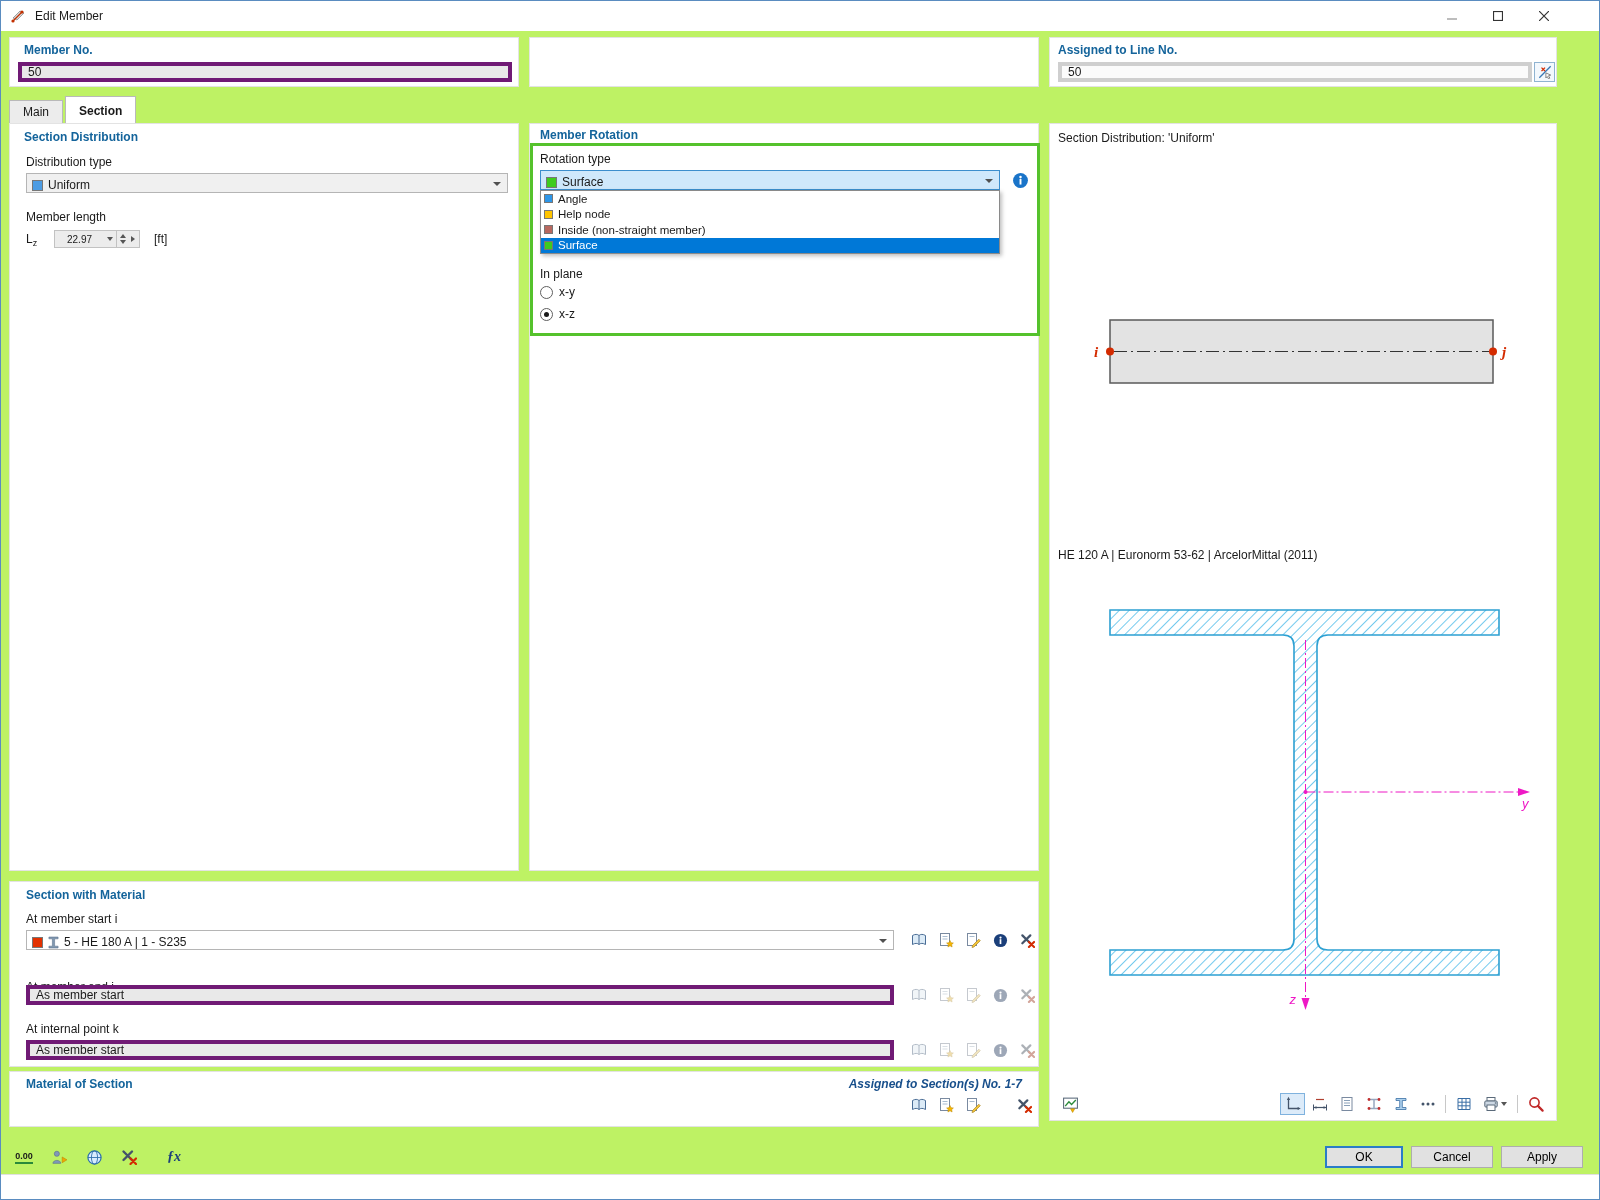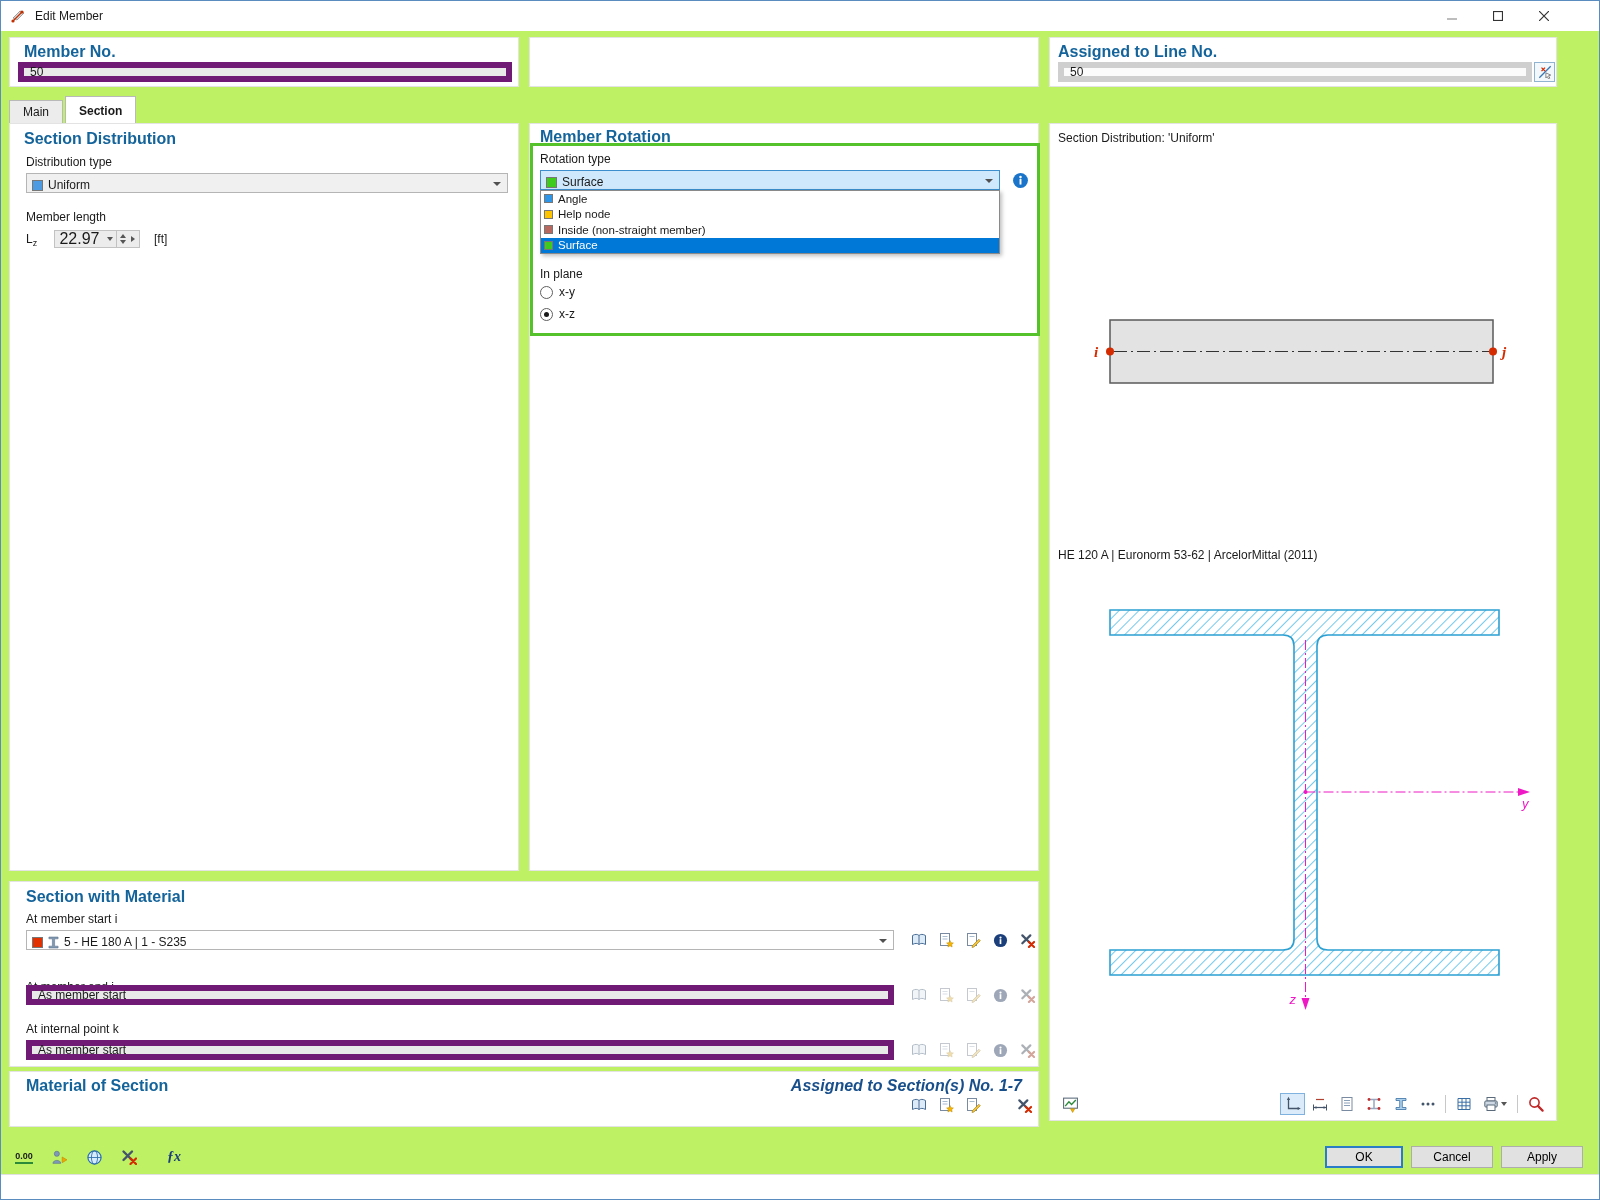--- a/index.html
+++ b/index.html
@@ -7,23 +7,23 @@
   body { font-family: "Liberation Sans", "DejaVu Sans", sans-serif; font-size: 12px; color: #1a1a1a; background: #9a9a9a; }
   .window { position: relative; width: 1600px; height: 1200px; background: #bef264; border: 1px solid #5a8cc0; overflow: hidden; }
 
   
   .titlebar { position: absolute; top: 0; left: 0; right: 0; height: 30px; background: #fff; display: flex; align-items: center; padding-left: 9px; }
   .titlebar .title { margin-left: 9px; }
   .win-controls { position: absolute; right: 32px; top: 0; height: 30px; display: flex; }
   .win-btn { width: 46px; height: 30px; display: flex; align-items: center; justify-content: center; cursor: default; }
 
   .panel { position: absolute; background: #fff; border: 1px solid #e3e3e3; }
-  .heading { position: absolute; color: #14649b; font-weight: bold; font-size: 16px; white-space: nowrap; }
+  .heading { position: absolute; color: #14649b; font-weight: bold; font-size: 12px; white-space: nowrap; }
   .lbl { position: absolute; font-size: 12px; white-space: nowrap; }
-  .field { position: absolute; height: 20px; background: #e9e9e9; border: 6px solid #701a75; display: flex; align-items: center; padding: 0 6px; }
+  .field { position: absolute; height: 20px; background: #e9e9e9; border: 4px solid #701a75; display: flex; align-items: center; padding: 0 6px; }
   .field.white { background: #fbfbfb; border-color: #cfcfcf; }
 
   .combo { position: absolute; height: 20px; background: #f0f0f0; border: 1px solid #b5b5b5; display: flex; align-items: center; gap: 5px; padding: 4px 20px 0 5px; white-space: nowrap; }
   .combo.white { background: #fff; }
   .combo.open-sel { background: #cfe8fb; border-color: #3c8ecd; }
   .combo .chev { position: absolute; right: 6px; top: 8px; width: 0; height: 0; border-left: 4px solid transparent; border-right: 4px solid transparent; border-top: 4px solid #505050; }
   .swatch { width: 11px; height: 11px; border: 1px solid #777; flex: 0 0 auto; }
   .swatch.sm { width: 9px; height: 9px; }
 
   .tabs { position: absolute; left: 8px; top: 95px; display: flex; align-items: flex-end; height: 27px; z-index: 3; }
@@ -36,21 +36,21 @@
 
   .dd-list { position: absolute; background: #fff; border: 1px solid #8a8a8a; box-shadow: 2px 2px 4px rgba(0,0,0,.25); z-index: 5; }
   .dd-item { height: 15.5px; display: flex; align-items: center; gap: 5px; padding: 0 3px; font-size: 11.5px; white-space: nowrap; }
   .dd-item.selected { background: #0078d7; color: #fff; }
 
   .radio-row { position: absolute; display: flex; align-items: center; gap: 6px; }
   .radio { width: 13px; height: 13px; border: 1px solid #5f5f5f; border-radius: 50%; background: #fff; position: relative; display: inline-block; }
   .radio.checked::after { content: ""; position: absolute; left: 3px; top: 3px; width: 5px; height: 5px; border-radius: 50%; background: #1a1a1a; }
 
   .spinner { position: absolute; width: 86px; height: 18px; background: #ececec; border: 1px solid #c2c2c2; display: flex; align-items: center; }
-  .spin-val { flex: 1; text-align: center; font-size: 16px; }
+  .spin-val { flex: 1; text-align: center; font-size: 10px; }
   .chev-sm { width: 0; height: 0; border-left: 3.5px solid transparent; border-right: 3.5px solid transparent; border-top: 4px solid #555; margin: 0 3px; }
   .spin-div { width: 1px; height: 16px; background: #c2c2c2; }
   .spin-ud { display: flex; flex-direction: column; justify-content: center; gap: 2px; padding: 0 3px; }
   .tri-up { display: block; width: 0; height: 0; border-left: 3.5px solid transparent; border-right: 3.5px solid transparent; border-bottom: 4px solid #555; }
   .tri-down { display: block; width: 0; height: 0; border-left: 3.5px solid transparent; border-right: 3.5px solid transparent; border-top: 4px solid #555; }
   .tri-right { width: 0; height: 0; border-top: 3.5px solid transparent; border-bottom: 3.5px solid transparent; border-left: 4px solid #555; margin: 0 4px 0 2px; }
 
   .row-btns { position: absolute; display: flex; gap: 5px; }
   .ibtn { width: 22px; height: 20px; display: flex; align-items: center; justify-content: center; }
   .dim { opacity: .45; filter: grayscale(40%); }

